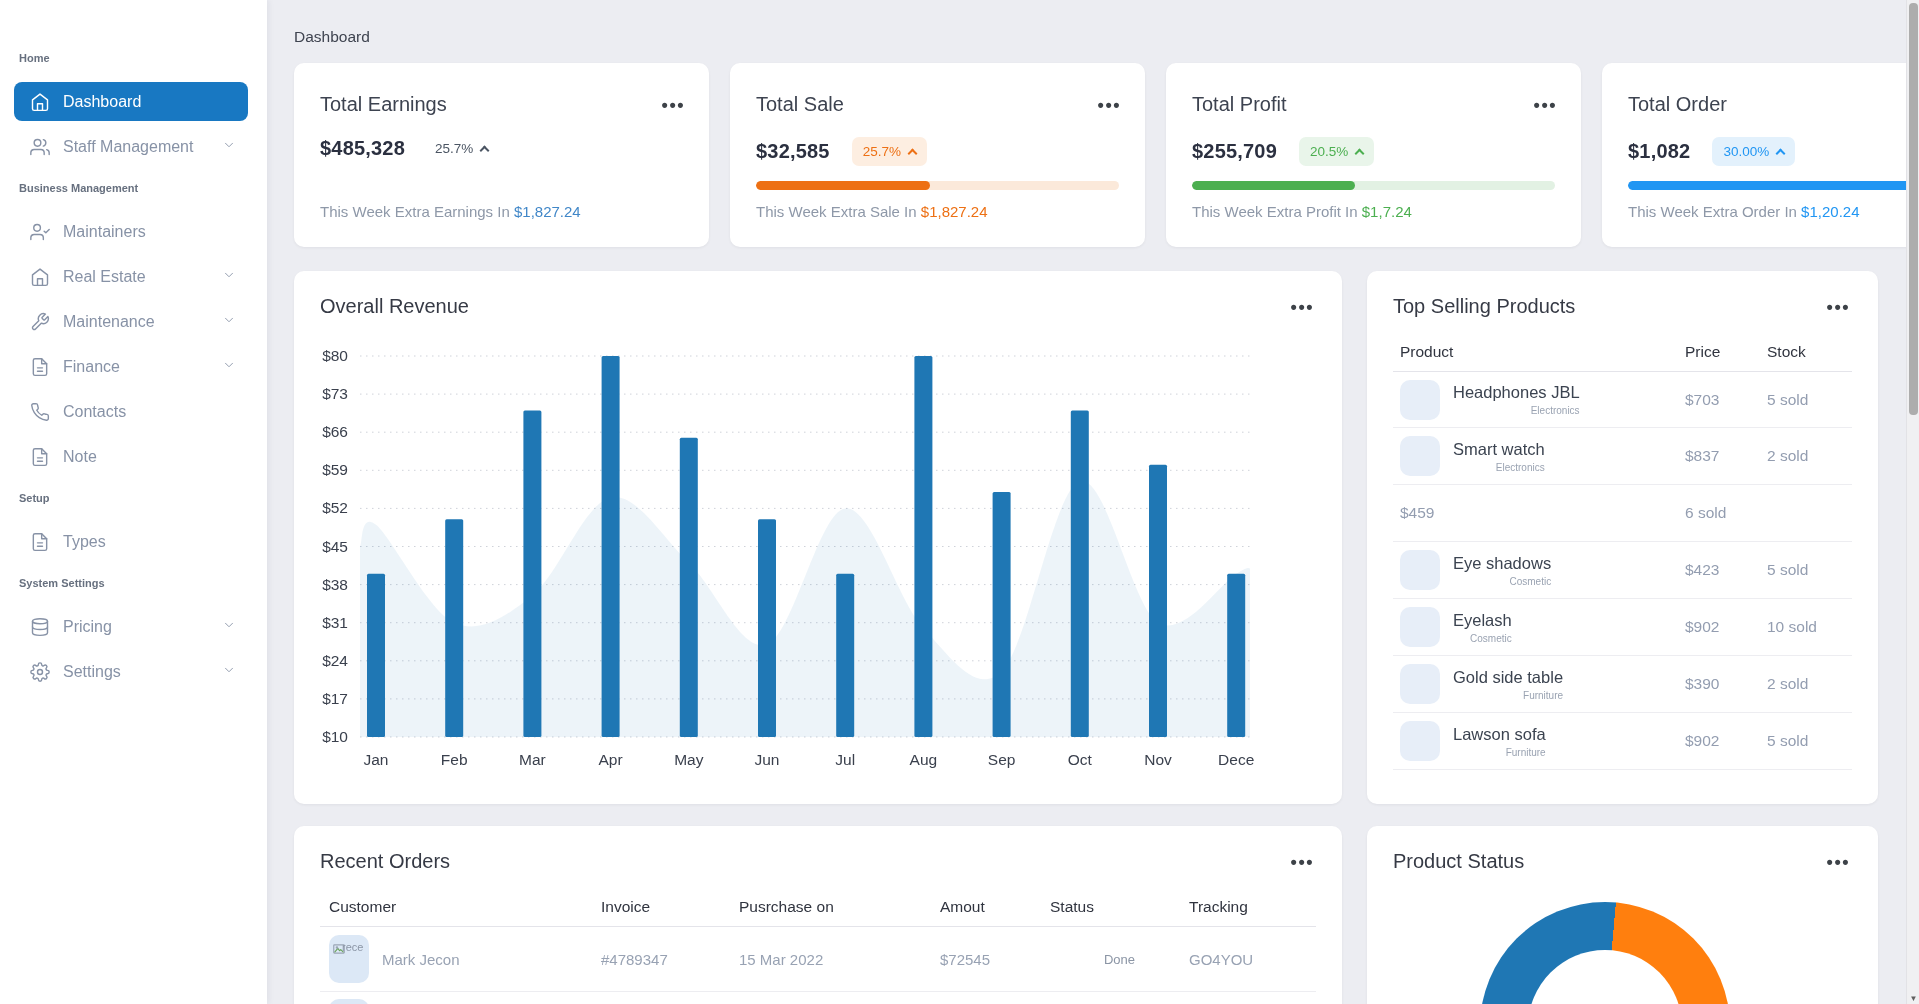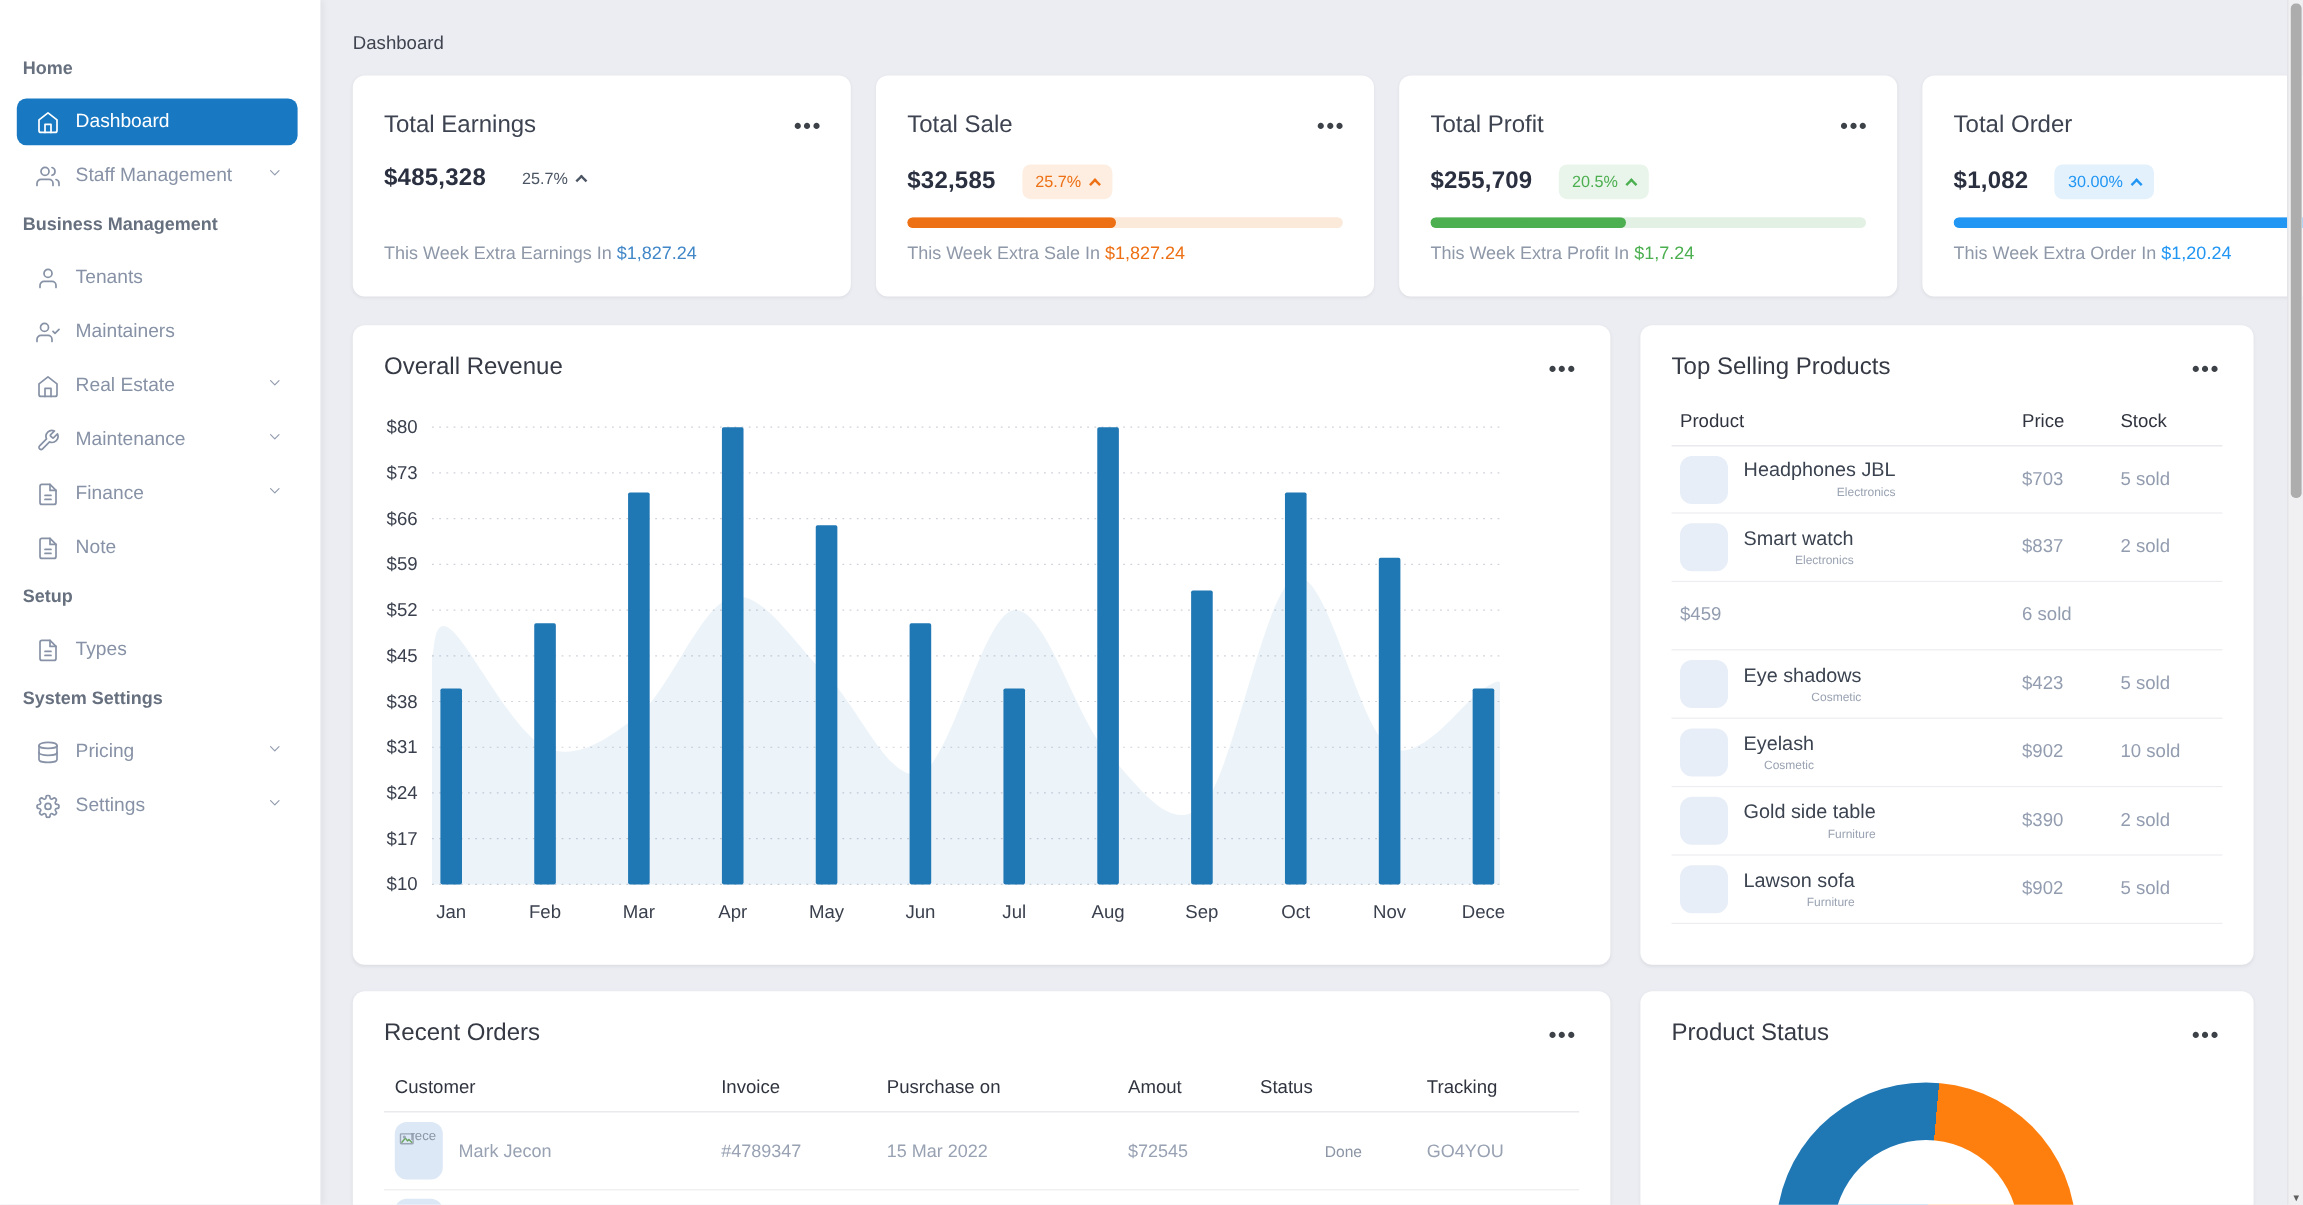--- a/index.html
+++ b/index.html
@@ -3,21 +3,21 @@
 <meta charset="utf-8">
 <style>
   * { margin:0; padding:0; box-sizing:border-box; }
   html,body { width:1919px; height:1004px; overflow:hidden; }
   body { font-family:"Liberation Sans","DejaVu Sans",sans-serif; background:#ecedf2; color:#3a3f4c; }
   .app { position:fixed; left:0; top:0; width:1919px; height:1004px; overflow:hidden; }
 
   
   .sidebar { position:absolute; left:0; top:0; width:267px; height:1004px; background:#fff;
              box-shadow:2px 0 6px rgba(30,30,60,.06); padding-top:36px; z-index:5; }
-  .side-section-label { margin:12px 0 14px 19px; font-size:15px; font-weight:bold; color:#67707f; height:20px; line-height:20px; }
+  .side-section-label { margin:12px 0 14px 19px; font-size:11px; font-weight:bold; color:#67707f; height:20px; line-height:20px; }
   .side-item { display:flex; align-items:center; height:39px; margin:0 19px 6px 14px; padding:0 12px 0 16px;
                border-radius:8px; color:#8792a6; font-size:16px; cursor:pointer; position:relative; }
   .side-item .ico { display:flex; width:20px; height:20px; margin-right:13px; flex:none; }
   .side-item .lbl { flex:1; white-space:nowrap; overflow:hidden; }
   .side-item .side-chev { flex:none; opacity:.9; }
   .side-item.active { background:#1878c2; color:#fff; }
 
   
   .main { position:absolute; left:267px; top:0; right:13px; bottom:0; padding:0 0 0 27px; }
   .page-title { height:20px; line-height:20px; margin-top:27px; font-size:15.5px; color:#3f4450; }
@@ -114,29 +114,20 @@
         </span>
         <span class="lbl">Staff Management</span>
         <span class="side-chev"><svg width="14" height="14" viewBox="0 0 24 24" fill="none" stroke="currentColor" stroke-width="1.7" stroke-linecap="round" stroke-linejoin="round">
             <polyline points="6 9 12 15 18 9"></polyline>
           </svg></span>
       </div>
       <div class="side-section-label">Business Management</div>
       <div class="side-item">
         <span class="ico">
           <svg width="20" height="20" viewBox="0 0 24 24" fill="none" stroke="currentColor" stroke-width="1.7" stroke-linecap="round" stroke-linejoin="round">
-            <path d="M20 21v-2a4 4 0 0 0-4-4H8a4 4 0 0 0-4 4v2"></path>
-            <circle cx="12" cy="7" r="4"></circle>
-          </svg>
-        </span>
-        <span class="lbl">Tenants</span>
-      </div>
-      <div class="side-item">
-        <span class="ico">
-          <svg width="20" height="20" viewBox="0 0 24 24" fill="none" stroke="currentColor" stroke-width="1.7" stroke-linecap="round" stroke-linejoin="round">
             <path d="M16 21v-2a4 4 0 0 0-4-4H5a4 4 0 0 0-4 4v2"></path>
             <circle cx="8.5" cy="7" r="4"></circle>
             <polyline points="17 11 19 13 23 9"></polyline>
           </svg>
         </span>
         <span class="lbl">Maintainers</span>
       </div>
       <div class="side-item">
         <span class="ico">
           <svg width="20" height="20" viewBox="0 0 24 24" fill="none" stroke="currentColor" stroke-width="1.7" stroke-linecap="round" stroke-linejoin="round">
@@ -166,20 +157,28 @@
             <path d="M14 2H6a2 2 0 0 0-2 2v16a2 2 0 0 0 2 2h12a2 2 0 0 0 2-2V8z"></path>
             <polyline points="14 2 14 8 20 8"></polyline>
             <line x1="15" y1="13" x2="9" y2="13"></line>
             <line x1="15" y1="17" x2="9" y2="17"></line>
           </svg>
         </span>
         <span class="lbl">Finance</span>
         <span class="side-chev"><svg width="14" height="14" viewBox="0 0 24 24" fill="none" stroke="currentColor" stroke-width="1.7" stroke-linecap="round" stroke-linejoin="round">
             <polyline points="6 9 12 15 18 9"></polyline>
           </svg></span>
+      </div>
+      <div class="side-item">
+        <span class="ico">
+          <svg width="20" height="20" viewBox="0 0 24 24" fill="none" stroke="currentColor" stroke-width="1.7" stroke-linecap="round" stroke-linejoin="round">
+            <path d="M22 16.92v3a2 2 0 0 1-2.18 2 19.79 19.79 0 0 1-8.63-3.07 19.5 19.5 0 0 1-6-6 19.79 19.79 0 0 1-3.07-8.67A2 2 0 0 1 4.11 2h3a2 2 0 0 1 2 1.72 12.84 12.84 0 0 0 .7 2.81 2 2 0 0 1-.45 2.11L8.09 9.91a16 16 0 0 0 6 6l1.27-1.27a2 2 0 0 1 2.11-.45 12.84 12.84 0 0 0 2.81.7A2 2 0 0 1 22 16.92z"></path>
+          </svg>
+        </span>
+        <span class="lbl">Contacts</span>
       </div>
       <div class="side-item">
         <span class="ico">
           <svg width="20" height="20" viewBox="0 0 24 24" fill="none" stroke="currentColor" stroke-width="1.7" stroke-linecap="round" stroke-linejoin="round">
             <path d="M14 2H6a2 2 0 0 0-2 2v16a2 2 0 0 0 2 2h12a2 2 0 0 0 2-2V8z"></path>
             <polyline points="14 2 14 8 20 8"></polyline>
             <line x1="15" y1="13" x2="9" y2="13"></line>
             <line x1="15" y1="17" x2="9" y2="17"></line>
           </svg>
         </span>

